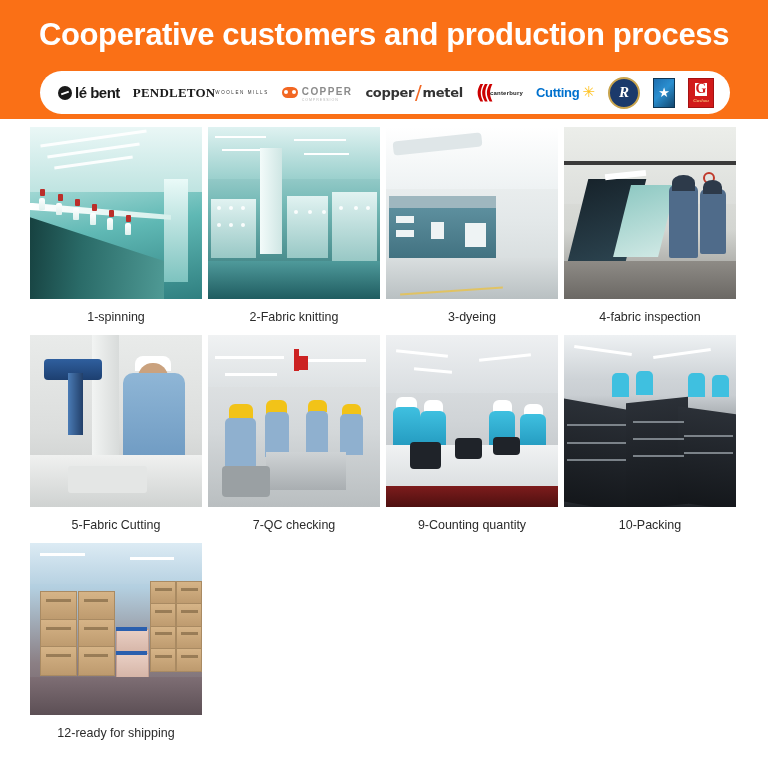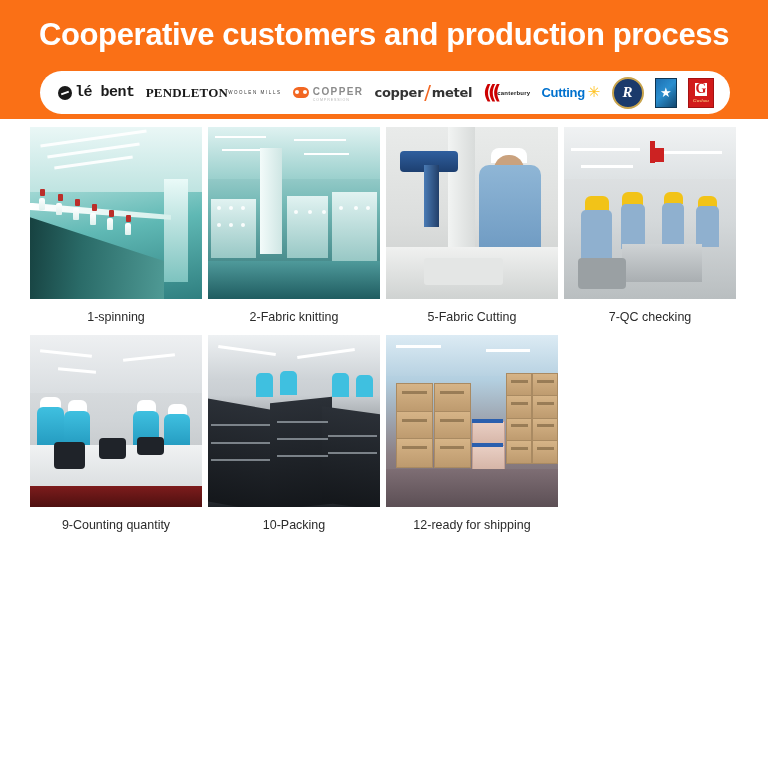--- a/index.html
+++ b/index.html
@@ -83,21 +83,21 @@
     content: "";
     position: absolute;
     left: 3px;
     top: 6px;
     width: 8px;
     height: 2px;
     background: #ffffff;
     transform: rotate(-20deg);
   }
   .lebent-text {
-    font-family: Liberation Mono, monospace;
+    font-family: Liberation Sans, sans-serif;
     font-weight: bold;
     font-size: 15px;
     color: #1a1a1a;
     letter-spacing: -0.5px;
   }
 
   
   .logo-pendleton {
     text-align: center;
     line-height: 1;
@@ -580,21 +580,56 @@
           <div class="sh dot" style="left:66%;top:48%"></div>
           <div class="sh dot" style="left:76%;top:46%"></div>
           <div class="sh dot" style="left:85%;top:46%"></div>
           <div class="sh dot" style="left:92%;top:46%"></div>
           <div class="sh floor"></div>
         </div>
       </div>
       <div class="caption">2-Fabric knitting</div>
     </div>
 
-
+    <div class="cell">
+      <div class="thumb">
+        <div class="scene s3">
+          <div class="sh roof"></div>
+          <div class="sh duct"></div>
+          <div class="sh machtop"></div>
+          <div class="sh mach"></div>
+          <div class="sh panel" style="left:6%;top:52%;width:10%;height:4%"></div>
+          <div class="sh panel" style="left:6%;top:60%;width:10%;height:4%"></div>
+          <div class="sh panel" style="left:26%;top:55%;width:8%;height:10%"></div>
+          <div class="sh panel" style="left:46%;top:56%;width:12%;height:14%"></div>
+          <div class="sh floor"></div>
+          <div class="sh line" style="left:8%;bottom:4%;width:60%;transform:rotate(-4deg)"></div>
+        </div>
+      </div>
+      <div class="caption">3-dyeing</div>
+    </div>
+
+    <div class="cell">
+      <div class="thumb">
+        <div class="scene s4">
+          <div class="sh wall"></div>
+          <div class="sh beam"></div>
+          <div class="sh screen"></div>
+          <div class="sh screen2"></div>
+          <div class="sh lightbar"></div>
+          <div class="sh redsign"></div>
+          <div class="sh worker" style="right:22%;top:34%;width:17%;height:42%"></div>
+          <div class="sh cap" style="right:24%;top:28%;width:13%;height:9%"></div>
+          <div class="sh worker" style="right:6%;top:36%;width:15%;height:38%"></div>
+          <div class="sh cap" style="right:8%;top:31%;width:11%;height:8%"></div>
+          <div class="sh floor"></div>
+        </div>
+      </div>
+      <div class="caption">4-fabric inspection</div>
+    </div>
 
     <div class="cell">
       <div class="thumb">
         <div class="scene s5">
           <div class="sh pillar"></div>
           <div class="sh arm"></div>
           <div class="sh armv"></div>
           <div class="sh hat"></div>
           <div class="sh head"></div>
           <div class="sh person"></div>

